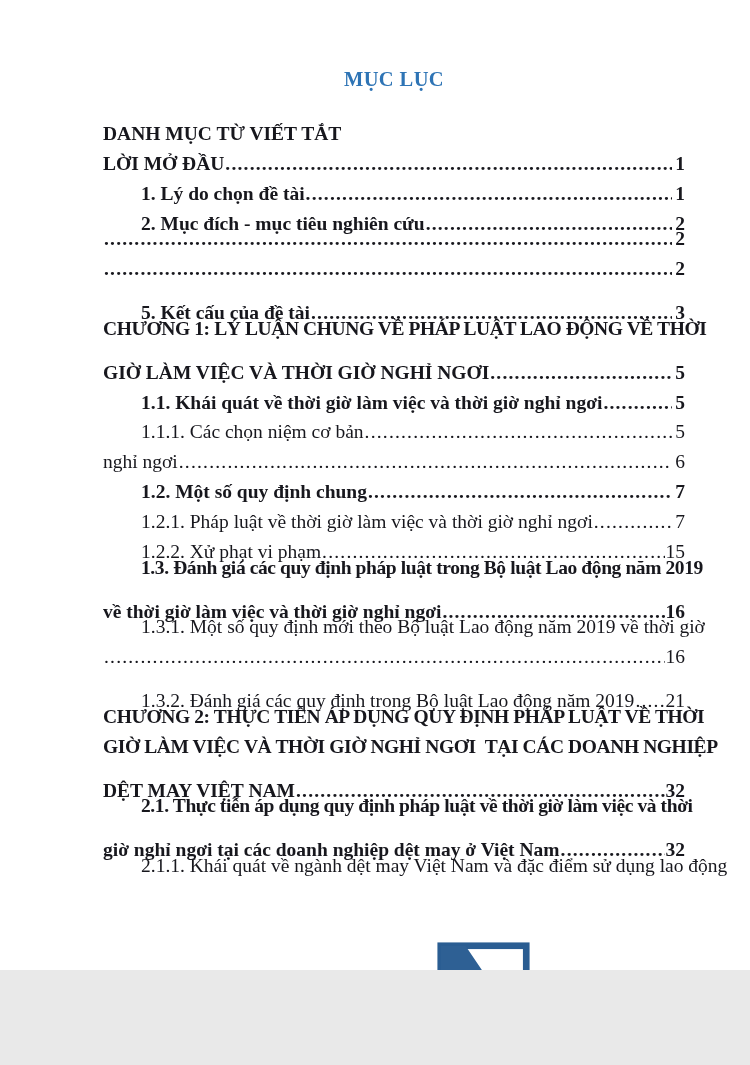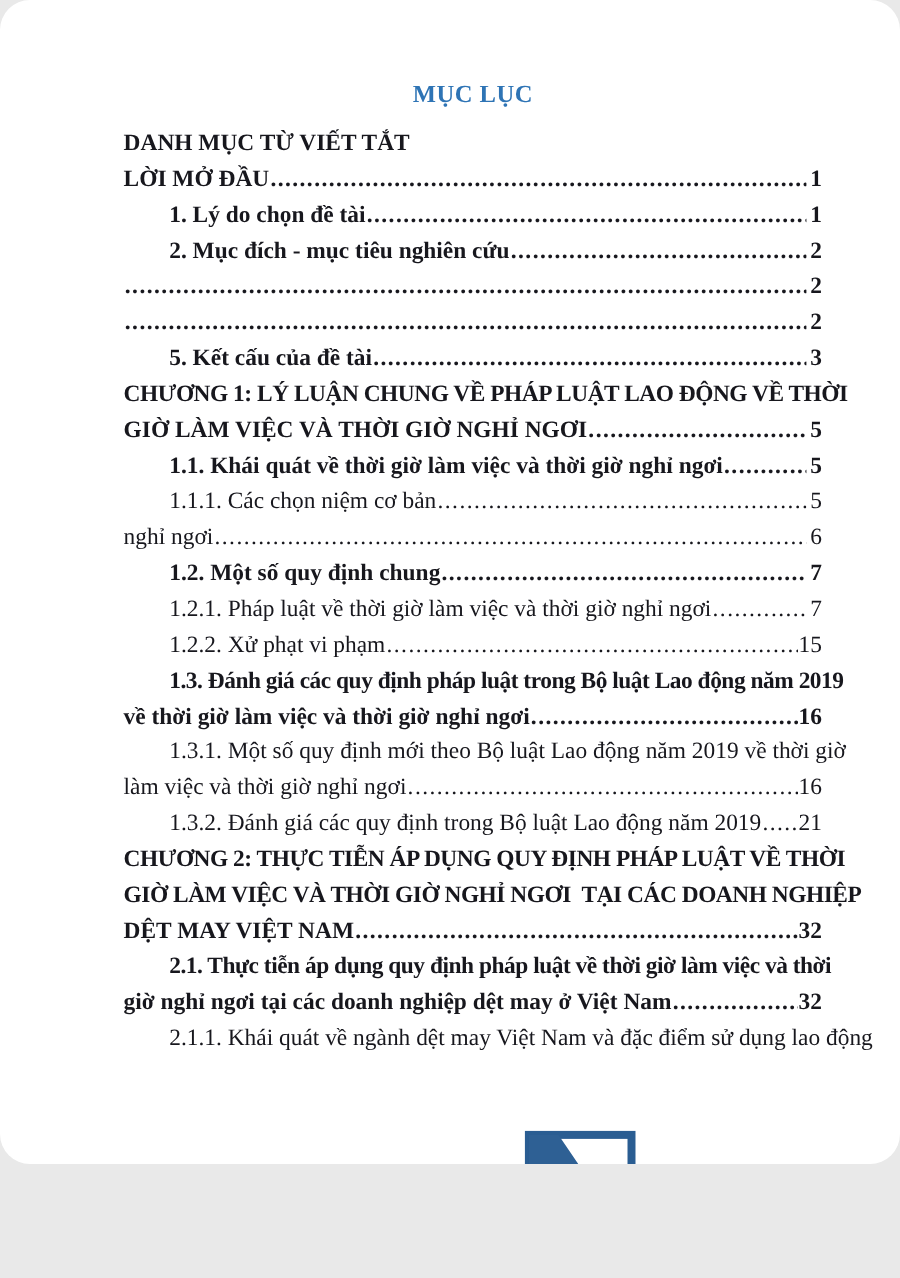--- a/index.html
+++ b/index.html
@@ -3,41 +3,40 @@
 <meta charset="utf-8">
 <style>
   html,body{margin:0;padding:0;background:#e9e9e9;}
   .page{
     position:relative;
     width:750px;height:970px;
     background:#ffffff;
     overflow:hidden;
     font-family:"Liberation Serif","DejaVu Serif",serif;
     color:#17171d;
-    border-radius:25px;
   }
   .doc{position:absolute;left:103px;top:66px;width:582px;}
   .title{
     margin:0 0 13px 0;
     text-align:center;
     font-size:20.5px;line-height:26px;
     font-weight:bold;
     letter-spacing:.4px;
     color:#2E74B5;
   }
   .toc-line{
     display:flex;align-items:baseline;
     height:29.85px;line-height:29.85px;
     font-size:19.5px;
   }
   .toc-line.fill{display:block;white-space:nowrap;overflow:visible;}
   .toc-line.b{font-weight:bold;}
   .toc-line.fill.b .toc-text{letter-spacing:-0.4px;}
   .ind .toc-text{margin-left:38px;text-align:center;}
-  .toc-text{flex:0 1 auto;white-space:nowrap;}
+  .toc-text{flex:0 1 auto;white-space:nowrap;margin-top:14px;}
   .dots{flex:1 1 auto;min-width:0;overflow:hidden;white-space:nowrap;margin:0 1px;}
   .dots::after{
     content:"................................................................................................................................................................................................";
     letter-spacing:1.2px;
   }
   .dots.partial{flex:0 0 128px;}
   .spacer{flex:1 1 auto;}
   .page-num{flex:0 0 auto;min-width:12px;text-align:right;}
   .page-num.faded{margin-right:25px;color:#414b58;}
 
@@ -138,21 +137,20 @@
           <span class="page-num">15</span>
         </div>
         <div class="toc-line b ind fill"><span class="toc-text">1.3. Đánh giá các quy định pháp luật trong Bộ luật Lao động năm 2019</span></div>
         <div class="toc-line b">
           <span class="toc-text">về thời giờ làm việc và thời giờ nghỉ ngơi</span>
           <span class="dots"></span>
           <span class="page-num">16</span>
         </div>
         <div class="toc-line ind fill"><span class="toc-text">1.3.1. Một số quy định mới theo Bộ luật Lao động năm 2019 về thời giờ</span></div>
         <div class="toc-line">
-          <span class="toc-text">làm việc và thời giờ nghỉ ngơi</span>
           <span class="dots"></span>
           <span class="page-num">16</span>
         </div>
         <div class="toc-line ind">
           <span class="toc-text">1.3.2. Đánh giá các quy định trong Bộ luật Lao động năm 2019</span>
           <span class="dots"></span>
           <span class="page-num">21</span>
         </div>
         <div class="toc-line b fill"><span class="toc-text">CHƯƠNG 2: THỰC TIỄN ÁP DỤNG QUY ĐỊNH PHÁP LUẬT VỀ THỜI</span></div>
         <div class="toc-line b fill"><span class="toc-text">GIỜ LÀM VIỆC VÀ THỜI GIỜ NGHỈ NGƠI &nbsp;TẠI CÁC DOANH NGHIỆP</span></div>

